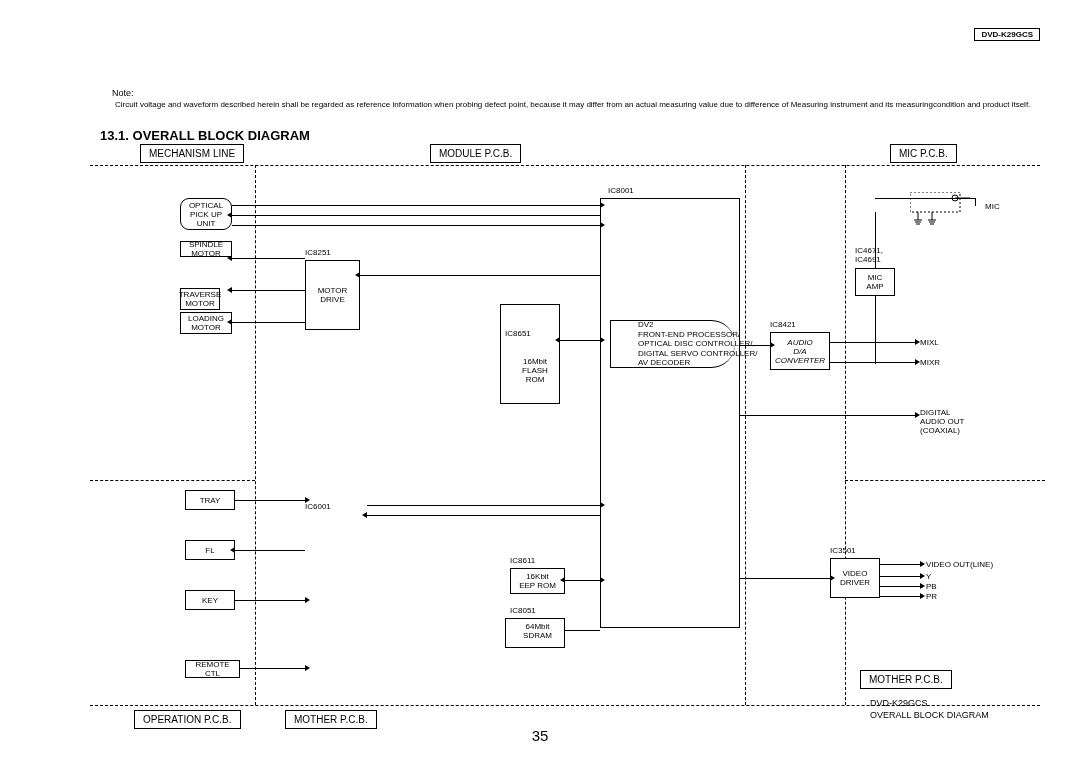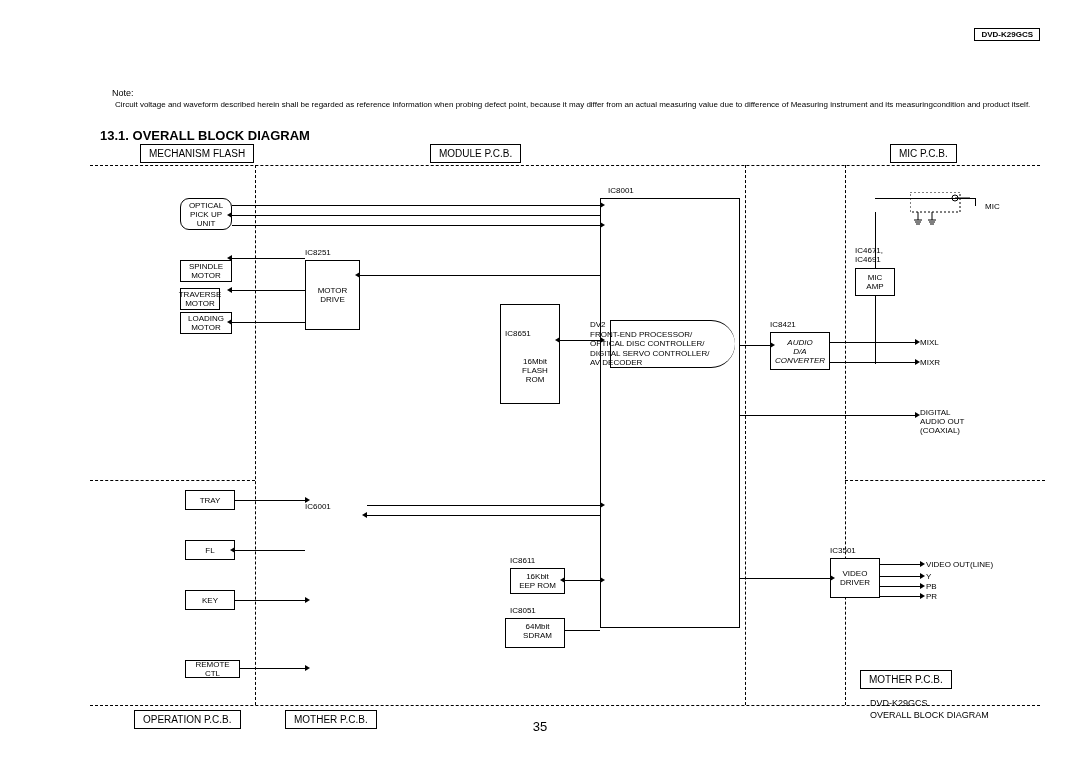--- a/index.html
+++ b/index.html
@@ -15,70 +15,70 @@
   .box-label { position: absolute; border: 1px solid #000; background: #fff; font-size: 10px; padding: 3px 8px; font-weight: normal; }
   .small-text { position: absolute; font-size: 8px; white-space: nowrap; }
   .ic-label { position: absolute; font-size: 8px; }
   .line { position: absolute; background: #000; }
   .hline { height: 1px; }
   .vline { width: 1px; }
   .dashed-v { position: absolute; width: 0; border-left: 1px dashed #000; }
   .dashed-h { position: absolute; height: 0; border-top: 1px dashed #000; }
   .arrow-r::after { content: ''; position: absolute; right: -5px; top: -3px; border-left: 5px solid #000; border-top: 3px solid transparent; border-bottom: 3px solid transparent; }
   .arrow-l::after { content: ''; position: absolute; left: -5px; top: -3px; border-right: 5px solid #000; border-top: 3px solid transparent; border-bottom: 3px solid transparent; }
-  .page-num { position: absolute; bottom: 29px; left: 50%; transform: translateX(-50%); font-size: 13px; text-align: right; }
+  .page-num { position: absolute; bottom: 19px; left: 50%; transform: translateX(-50%); font-size: 15px; text-align: right; }
   .footer-text { position: absolute; font-size: 9px; }
   .mic-jack { position: absolute; }
 </style>
 </head>
 <body>
 
 <div class="page">
   <div class="model-badge">DVD-K29GCS</div>
   <div class="note-label">Note:</div>
   <div class="note-text">Circuit voltage and waveform described herein shall be regarded as reference information when probing defect point, because it may differ from an actual measuring value due to difference of Measuring instrument and its measuringcondition and product itself.</div>
   <div class="subtitle">13.1.   OVERALL BLOCK DIAGRAM</div>
 
   <div class="diagram">
 
-    <div class="box-label" style="top:4px; left:50px;">MECHANISM FLASH</div>
+    <div class="box-label" style="top:4px; left:50px;">MECHANISM LINE</div>
     <div class="box-label" style="top:4px; left:340px;">MODULE P.C.B.</div>
     <div class="box-label" style="top:4px; left:800px;">MIC P.C.B.</div>
 
     <div class="dashed-v" style="top:25px; left:165px; height:540px;"></div>
     <div class="dashed-v" style="top:25px; left:655px; height:540px;"></div>
     <div class="dashed-v" style="top:25px; left:755px; height:540px;"></div>
     <div class="dashed-h" style="top:340px; left:0; width:165px;"></div>
     <div class="dashed-h" style="top:340px; left:755px; width:200px;"></div>
     <div class="dashed-h" style="top:25px; left:0; width:950px;"></div>
     <div class="dashed-h" style="top:565px; left:0; width:950px;"></div>
 
     <div class="box" style="top:58px; left:90px; width:52px; height:32px; white-space:pre-line;border-radius:9px;">OPTICAL
 PICK UP
 UNIT</div>
-    <div class="box" style="top:120px; left:90px; width:52px; height:22px; white-space:pre-line;">SPINDLE
+    <div class="box" style="top:101px; left:90px; width:52px; height:16px; white-space:pre-line;">SPINDLE
 MOTOR</div>
     <div class="box" style="top:148px; left:90px; width:40px; height:22px; white-space:pre-line;">TRAVERSE
 MOTOR</div>
     <div class="box" style="top:172px; left:90px; width:52px; height:22px; white-space:pre-line;">LOADING
 MOTOR</div>
 
     <div class="ic-label" style="top:108px; left:215px;">IC8251</div>
     <div class="box" style="top:120px; left:215px; width:55px; height:70px; white-space:pre-line;">MOTOR
 DRIVE</div>
 
     <div class="ic-label" style="top:148px; left:415px;margin-top:41px;">IC8651</div>
     <div class="box" style="top:210px; left:420px; width:50px; height:40px; white-space:pre-line; border:none;">16Mbit
 FLASH
 ROM</div>
     <div style="position:absolute; top:164px; left:410px; width:60px; height:100px; border:1px solid #000;"></div>
 
     <div class="ic-label" style="top:46px; left:518px;">IC8001</div>
     <div style="position:absolute; top:58px; left:510px; width:140px; height:430px; border:1px solid #000;"></div>
-    <div class="small-text" style="top:180px; left:500px; width:120px; white-space:pre-line; line-height:1.2;">DV2
+    <div class="small-text" style="top:180px; left:548px; width:120px; white-space:pre-line; line-height:1.2;">DV2
 FRONT-END PROCESSOR/
 OPTICAL DISC CONTROLLER/
 DIGITAL SERVO CONTROLLER/
 AV DECODER</div>
     <div style="position:absolute; top:180px; left:520px; width:125px; height:48px; border-left:1px solid #000; border-top:1px solid #000; border-bottom:1px solid #000; border-radius: 0 30px 30px 0;"></div>
 
     <div class="ic-label" style="top:180px; left:680px;text-align:right;">IC8421</div>
     <div class="box" style="top:192px; left:680px; width:60px; height:38px; white-space:pre-line;font-style:italic;">AUDIO
 D/A
 CONVERTER</div>

